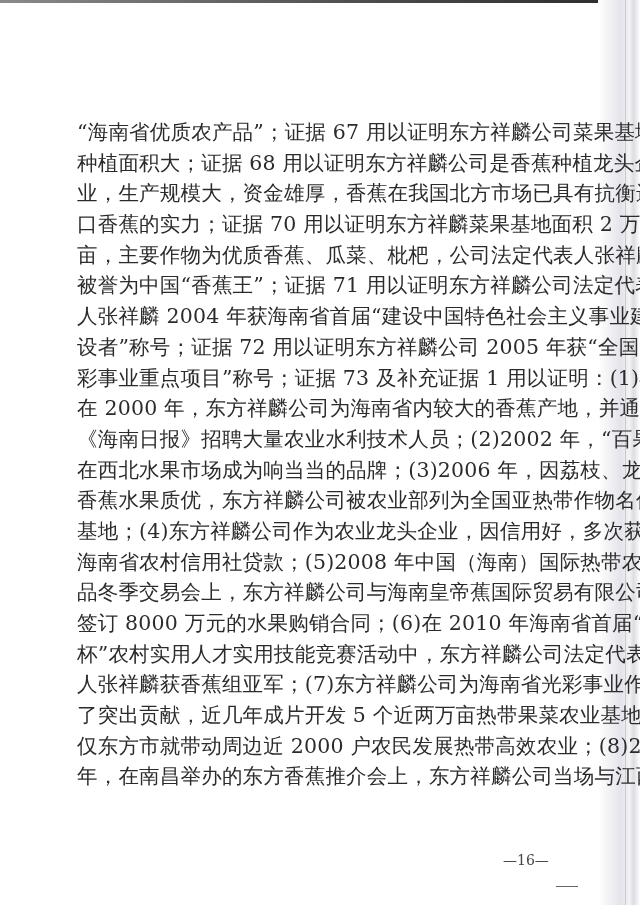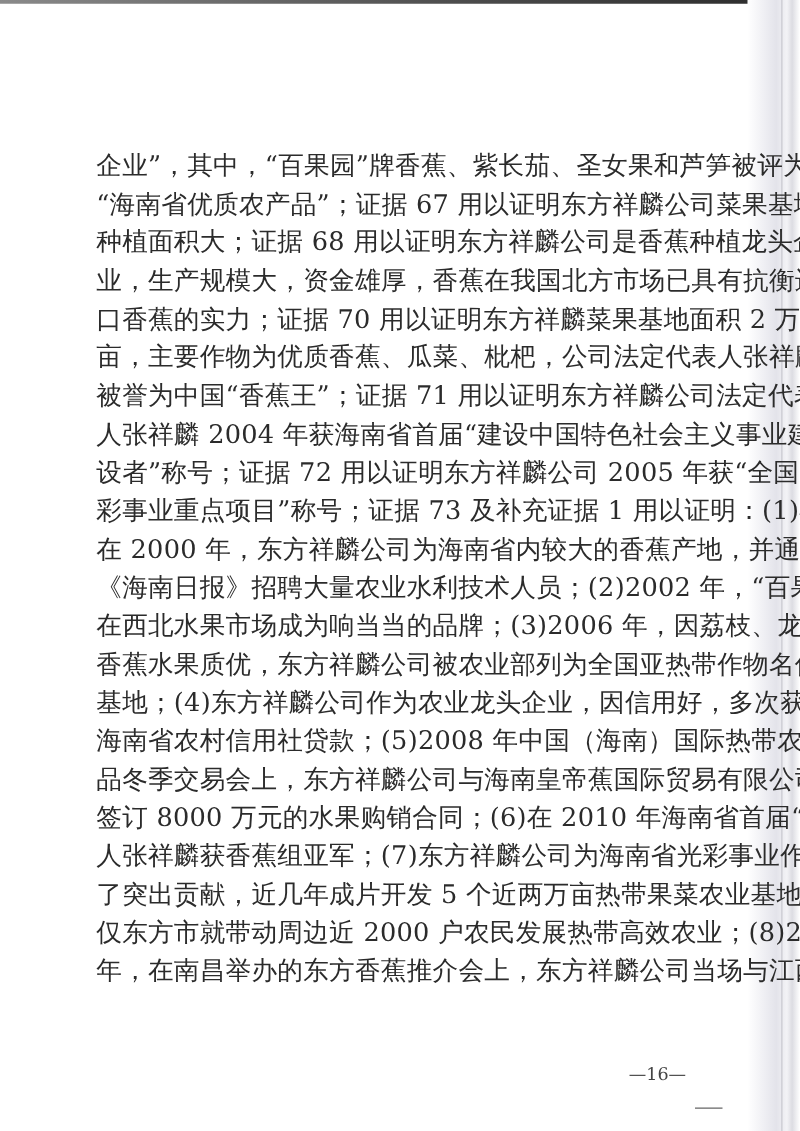--- a/index.html
+++ b/index.html
@@ -39,38 +39,38 @@
   }
 </style>
 </head>
 <body>
 
 <div class="top-edge"></div>
 <div class="binding"></div>
 <div class="binding-line"></div>
 
 <div class="page">
-  <span class="line">企业”，其中，“百果园”牌香蕉、紫长茄、圣女果和芦笋被评为</span>
   <span class="line">“海南省优质农产品”；证据 67 用以证明东方祥麟公司菜果基地</span>
   <span class="line">种植面积大；证据 68 用以证明东方祥麟公司是香蕉种植龙头企</span>
   <span class="line">业，生产规模大，资金雄厚，香蕉在我国北方市场已具有抗衡进</span>
   <span class="line">口香蕉的实力；证据 70 用以证明东方祥麟菜果基地面积 2 万多</span>
   <span class="line">亩，主要作物为优质香蕉、瓜菜、枇杷，公司法定代表人张祥麟</span>
   <span class="line">被誉为中国“香蕉王”；证据 71 用以证明东方祥麟公司法定代表</span>
   <span class="line">人张祥麟 2004 年获海南省首届“建设中国特色社会主义事业建</span>
   <span class="line">设者”称号；证据 72 用以证明东方祥麟公司 2005 年获“全国光</span>
   <span class="line">彩事业重点项目”称号；证据 73 及补充证据 1 用以证明：(1)早</span>
   <span class="line">在 2000 年，东方祥麟公司为海南省内较大的香蕉产地，并通过</span>
   <span class="line">《海南日报》招聘大量农业水利技术人员；(2)2002 年，“百果园”</span>
   <span class="line">在西北水果市场成为响当当的品牌；(3)2006 年，因荔枝、龙眼、</span>
   <span class="line">香蕉水果质优，东方祥麟公司被农业部列为全国亚热带作物名优</span>
   <span class="line">基地；(4)东方祥麟公司作为农业龙头企业，因信用好，多次获批</span>
   <span class="line">海南省农村信用社贷款；(5)2008 年中国（海南）国际热带农产</span>
   <span class="line">品冬季交易会上，东方祥麟公司与海南皇帝蕉国际贸易有限公司</span>
   <span class="line">签订 8000 万元的水果购销合同；(6)在 2010 年海南省首届“农垦</span>
+  <span class="line">杯”农村实用人才实用技能竞赛活动中，东方祥麟公司法定代表</span>
   <span class="line">人张祥麟获香蕉组亚军；(7)东方祥麟公司为海南省光彩事业作出</span>
   <span class="line">了突出贡献，近几年成片开发 5 个近两万亩热带果菜农业基地，</span>
   <span class="line">仅东方市就带动周边近 2000 户农民发展热带高效农业；(8)2012</span>
   <span class="line">年，在南昌举办的东方香蕉推介会上，东方祥麟公司当场与江西</span>
 </div>
 
 <div class="page-number">—16—</div>
 <div class="footer-dash"></div>
 
 </body></html>

